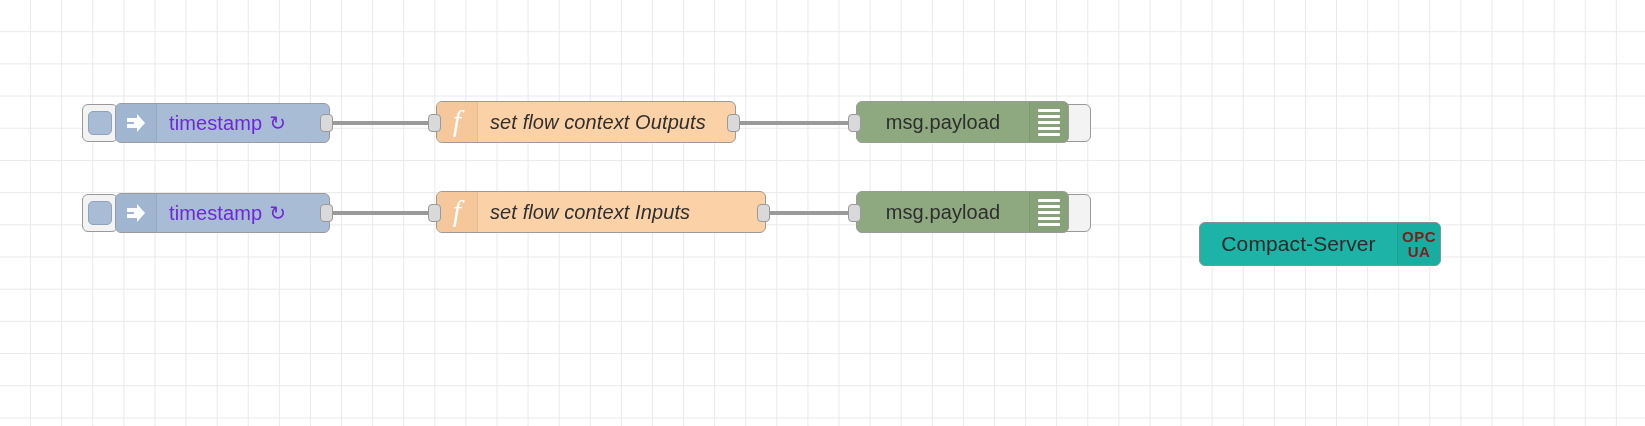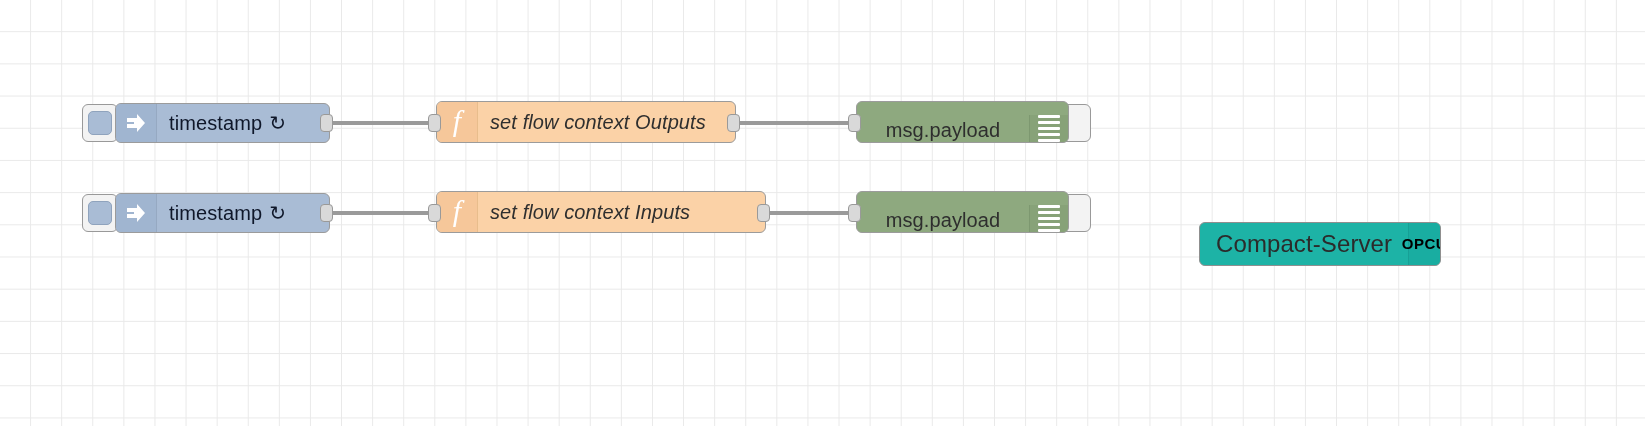--- a/index.html
+++ b/index.html
@@ -78,21 +78,21 @@
     width: 40px;
     display: flex;
     align-items: center;
     justify-content: center;
     border-right: 1px solid #96a9c2;
     background: #a0b5d0;
   }
   .inject-icon-box svg { display: block; }
   .inject-label {
     font-size: 20px;
-    color: #0f172a;
+    color: #6d28d9;
   }
 
   
   .function-node {
     background: #fbd2a7;
   }
   .func-icon-box {
     flex: 0 0 auto;
     width: 40px;
     display: flex;
@@ -108,21 +108,20 @@
   }
   .function-node .node-label {
     font-style: italic;
     font-size: 20px;
     color: #2f2f2f;
   }
 
   
   .debug-node {
     background: #8ea97f;
-    align-items: flex-end;
   }
   .debug-node .node-label {
     color: #2e2e2e;
     justify-content: center;
   }
   .debug-icon-box {
     flex: 0 0 auto;
     width: 38px;
     display: flex;
     flex-direction: column;
@@ -148,35 +147,35 @@
     z-index: 0;
   }
 
   
   .opcua-node {
     background: #1db3a6;
     border: 1px solid #8f8f8f;
   }
   .opcua-node .node-label {
     color: #2b2b2b;
-    font-size: 24px;
+    font-size: 21px;
     justify-content: center;
     padding: 0 16px;
   }
   .opcua-icon-box {
     flex: 0 0 auto;
     width: 42px;
     display: flex;
-    flex-direction: row;
+    flex-direction: column;
     align-items: center;
     justify-content: center;
     line-height: 1.02;
     border-left: 1px solid #17a096;
     background: #19ada1;
-    color: #000000;
+    color: #7f1d1d;
     font-size: 15px;
     font-weight: bold;
     letter-spacing: 0.5px;
   }
 
   
   .port {
     position: absolute;
     box-sizing: border-box;
     width: 13px;

